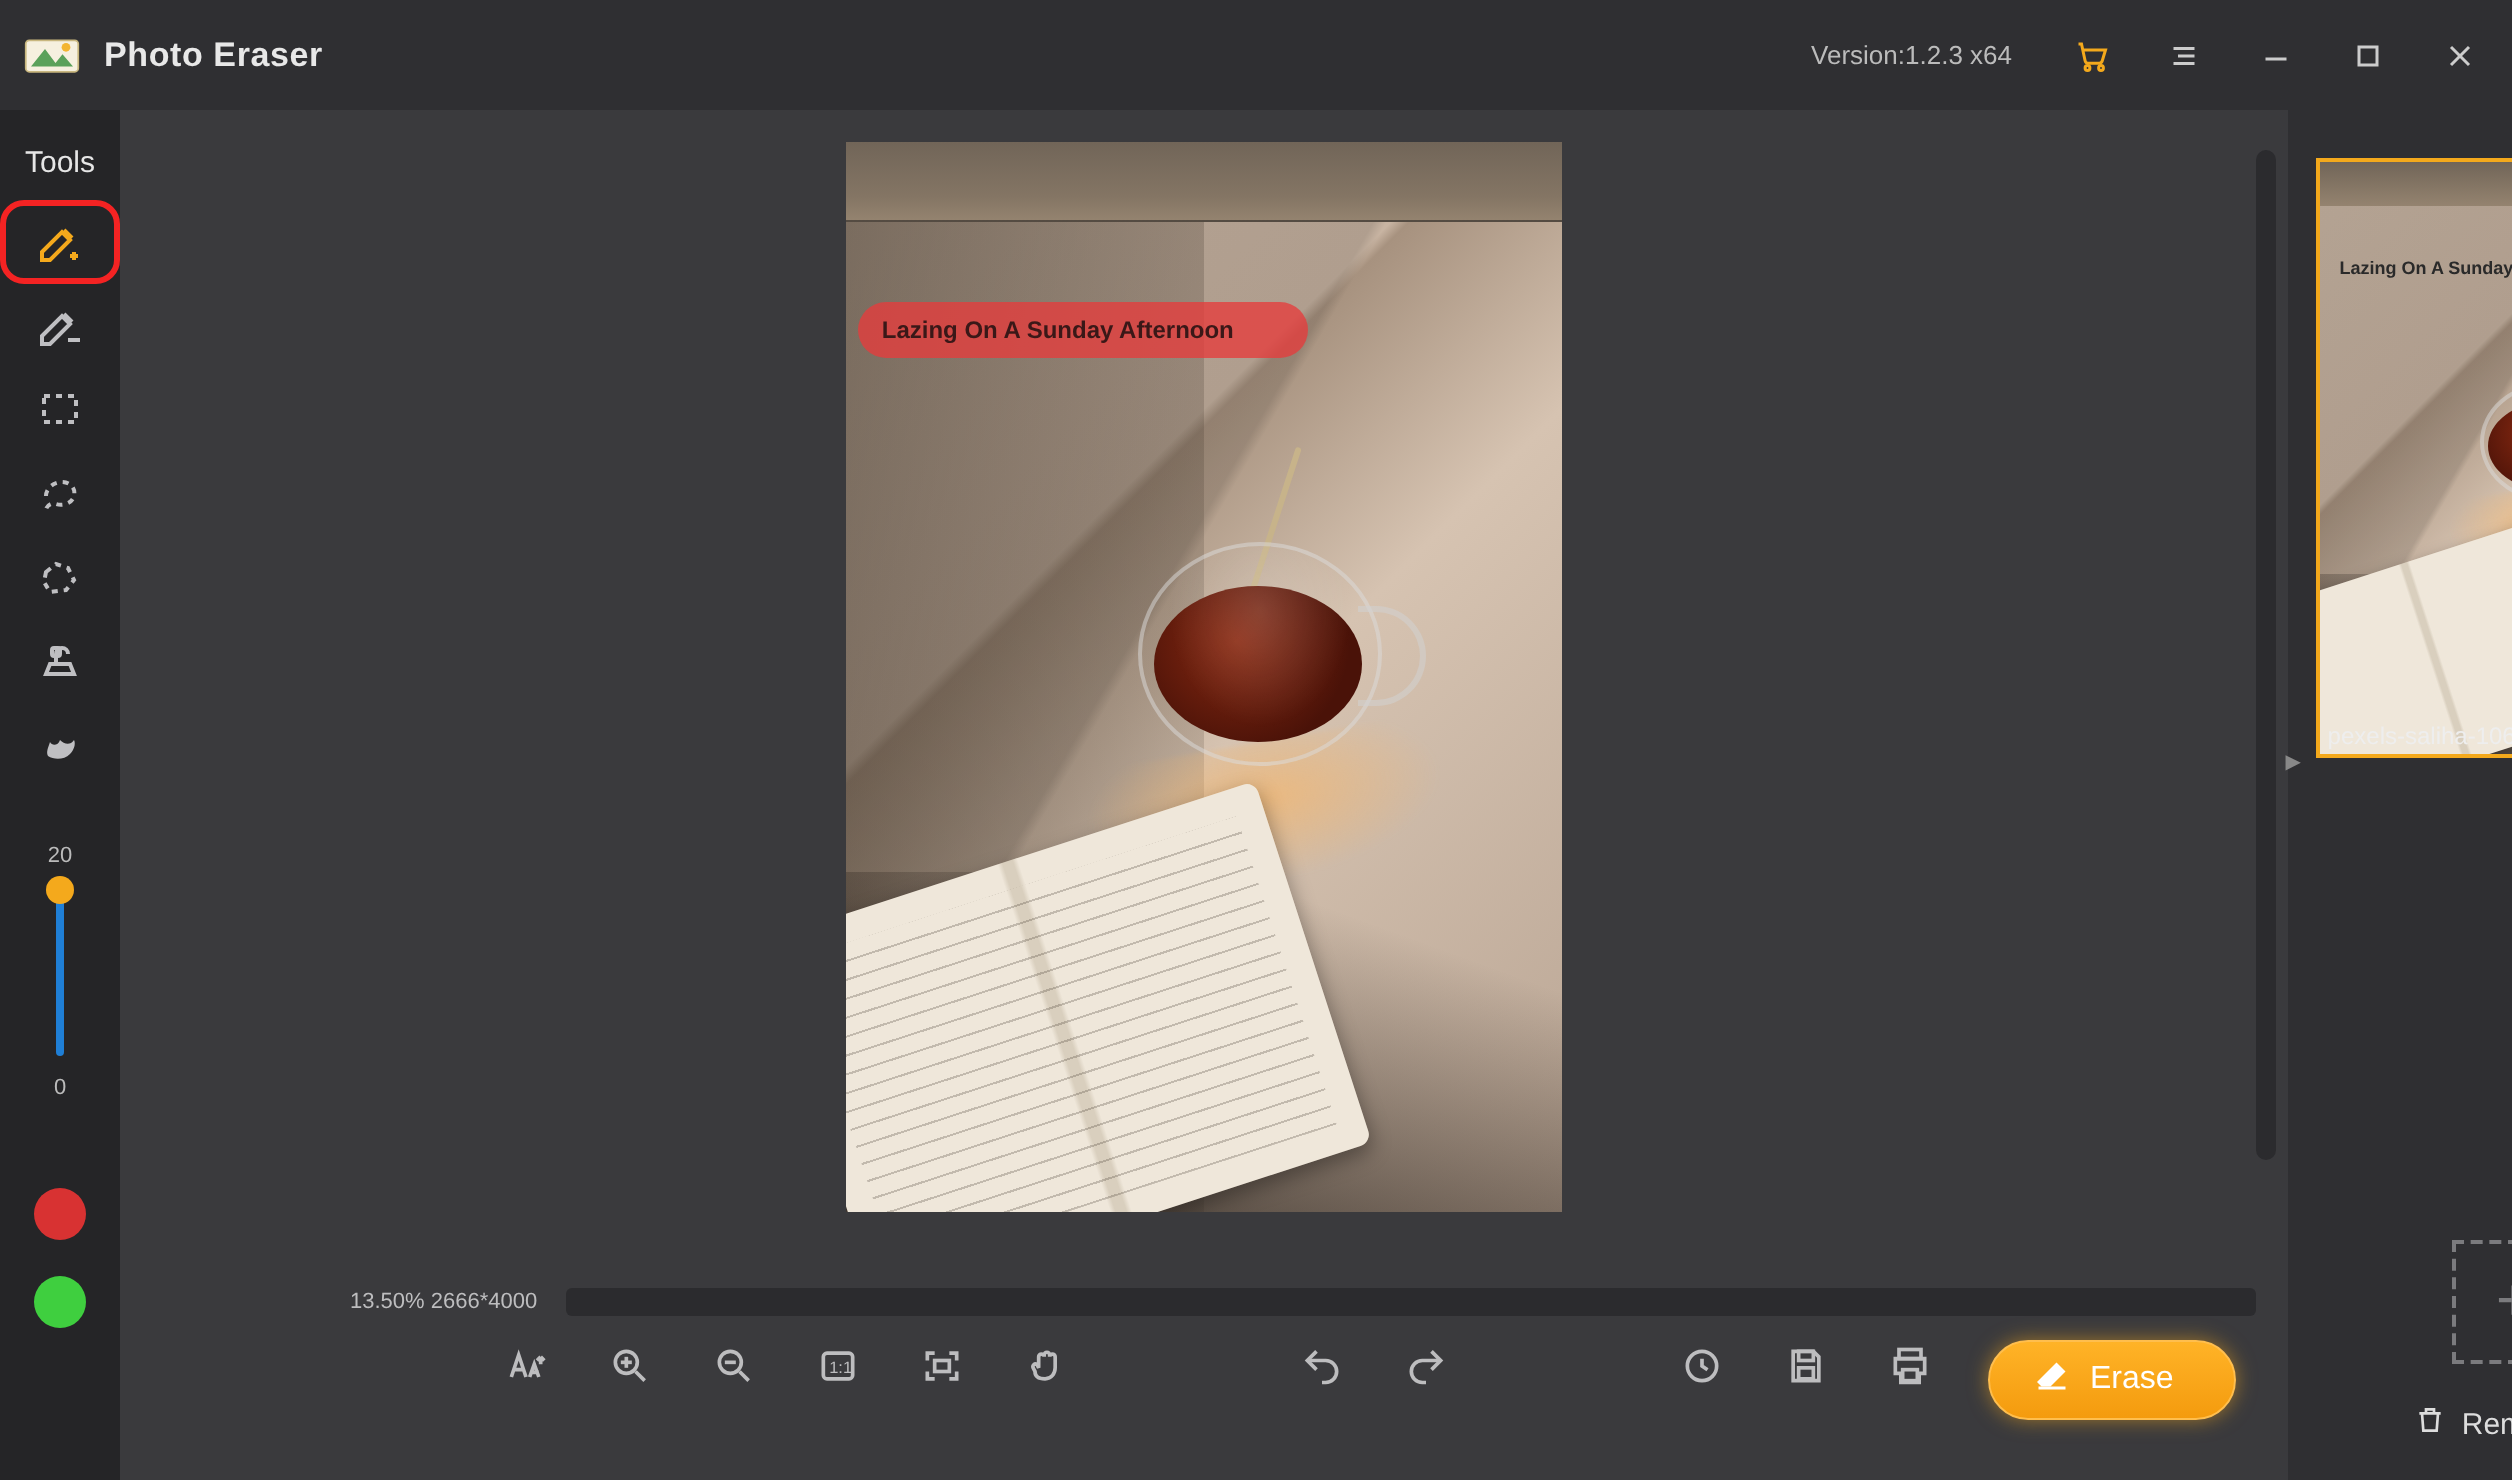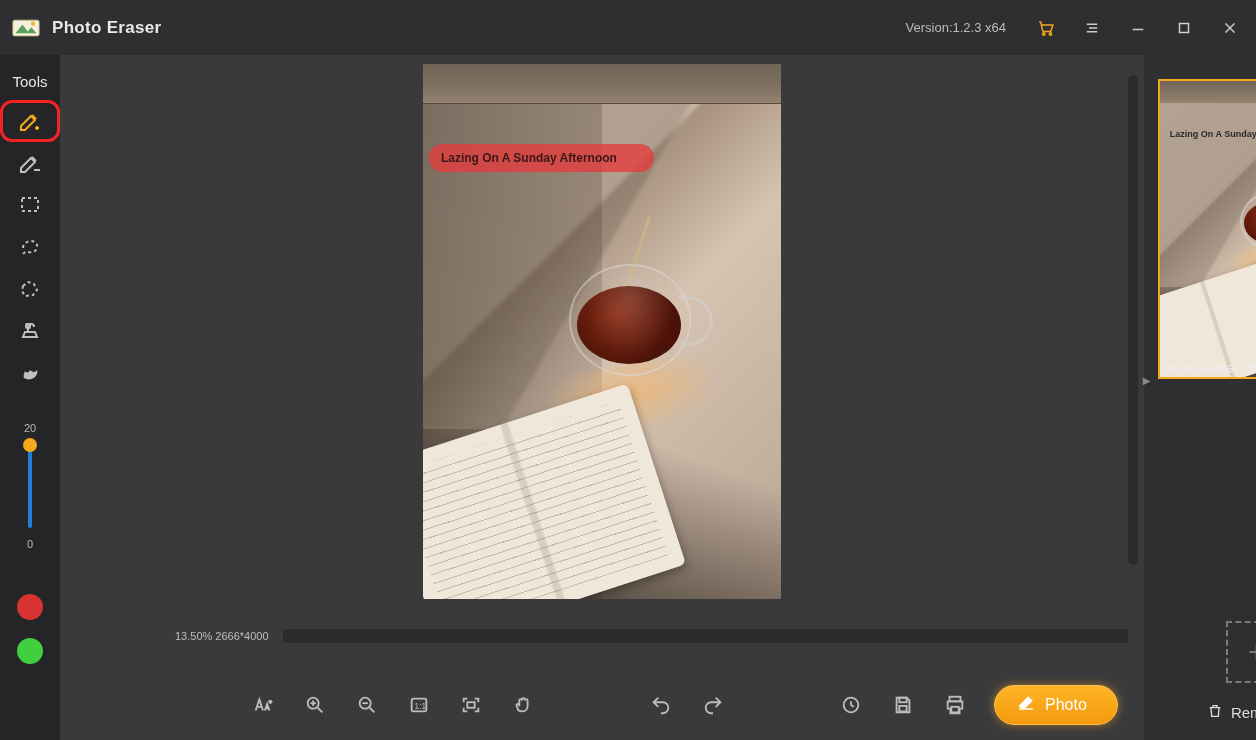--- a/index.html
+++ b/index.html
@@ -125,28 +125,28 @@
   }
 
   .stroke-mark {
     position: absolute; background: rgba(229,60,60,.78); border-radius: 20px;
     display: flex; align-items: center; padding: 0 12px;
   }
   .photo .stroke-mark { left: 6px; top: 80px; width: 225px; height: 28px; }
   .stroke-caption { font-size: 12px; font-weight: 700; color: #3a1818; white-space: nowrap; }
 
   .hscroll-row {
-    height: 22px; display: flex; align-items: center; gap: 14px; padding: 0 16px 0 115px; margin-bottom: 23px;
+    height: 22px; display: flex; align-items: center; gap: 14px; padding: 0 16px 0 115px; margin-bottom: 8px;
   }
   .dims { font-size: 11px; color: #bdbdbf; white-space: nowrap; }
   .hscroll { flex: 1; height: 14px; background: #2b2b2e; border-radius: 3px; }
 
   
   .bottom {
-    height: 70px; display: flex; align-items: center; padding: 0 26px 0 190px; gap: 26px;
+    height: 70px; display: flex; align-items: flex-start; padding: 0 26px 0 190px; gap: 26px;
     position: relative;
   }
   .bicon {
     width: 26px; height: 26px; color: #bdbdbf; cursor: pointer; display:flex; align-items:center; justify-content:center;
   }
   .bicon svg { width: 22px; height: 22px; }
   .gap-lg { width: 60px; }
   .erase-btn {
     margin-left: auto;
     height: 40px; padding: 0 30px 0 22px; border-radius: 22px;
@@ -418,21 +418,21 @@
           </svg>
       </div>
 
       <div class="erase-btn">
         <span>
           <svg viewBox="0 0 24 24" fill="#fff">
               <path d="M15 3l6 6-10 10H5l-3-3 9-9z"></path>
               <rect x="3" y="19" width="18" height="2"></rect>
             </svg>
         </span>
-        <span>Photo</span>
+        <span>Erase</span>
       </div>
     </div>
   </div>
 
   <div class="rightbar">
     <div class="thumb-card">
       <div class="mini">
         <div class="bg-fabric"></div>
         <div class="shadow-band"></div>
         <div class="caustic"></div>

